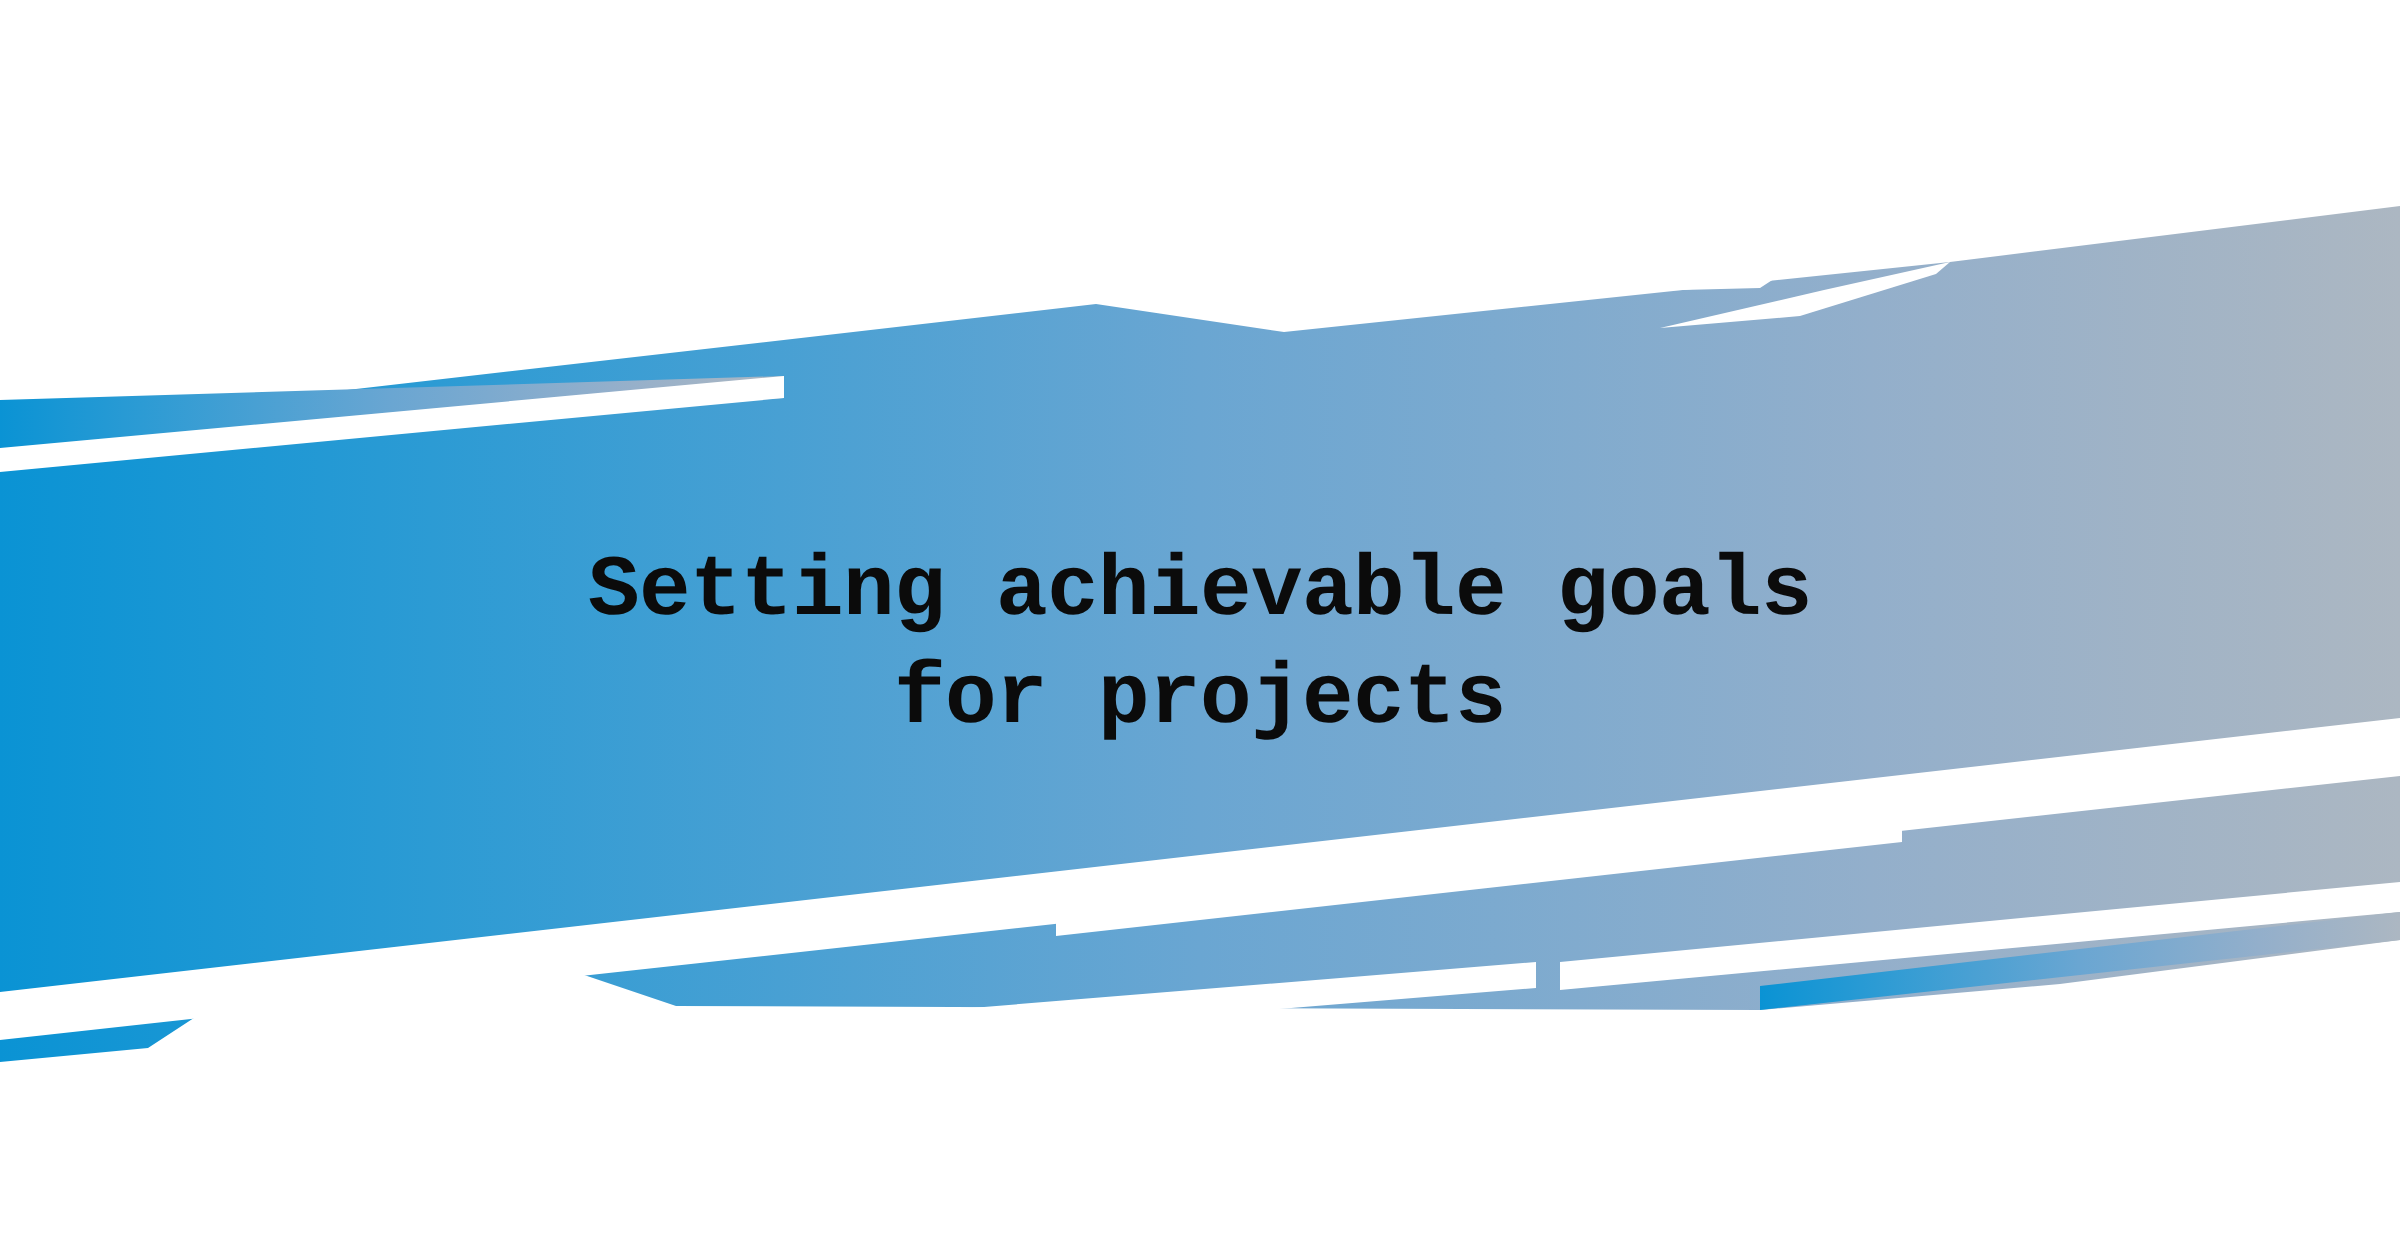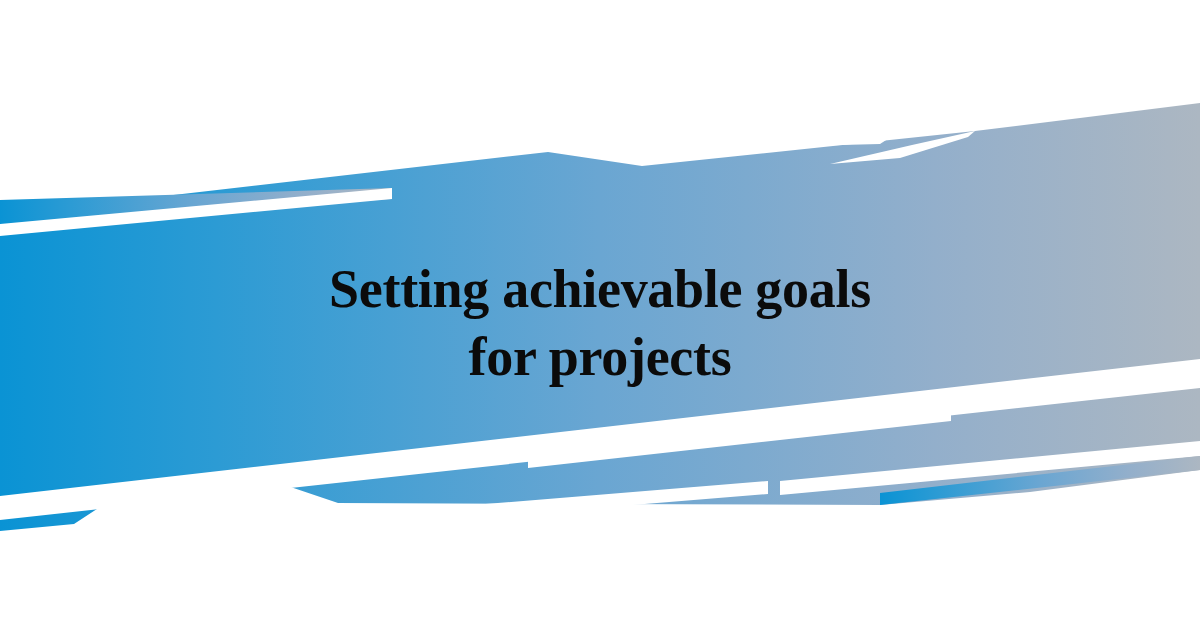--- a/index.html
+++ b/index.html
@@ -35,22 +35,22 @@
     display: flex;
     align-items: center;
     justify-content: center;
     pointer-events: none;
   }
   #banner-title {
     width: 620px;
     margin: 0;
     padding: 0;
     text-align: center;
-    font-family: Liberation Serif, serif;
-    font-size: 54px;
+    font-family: Liberation Mono, monospace;
+    font-size: 43px;
     font-weight: 700;
     line-height: 1.26;
     letter-spacing: -0.3px;
     color: #0b0b0b;
     transform: translateY(8px);
   }
 </style>
 </head>
 <body>
 

